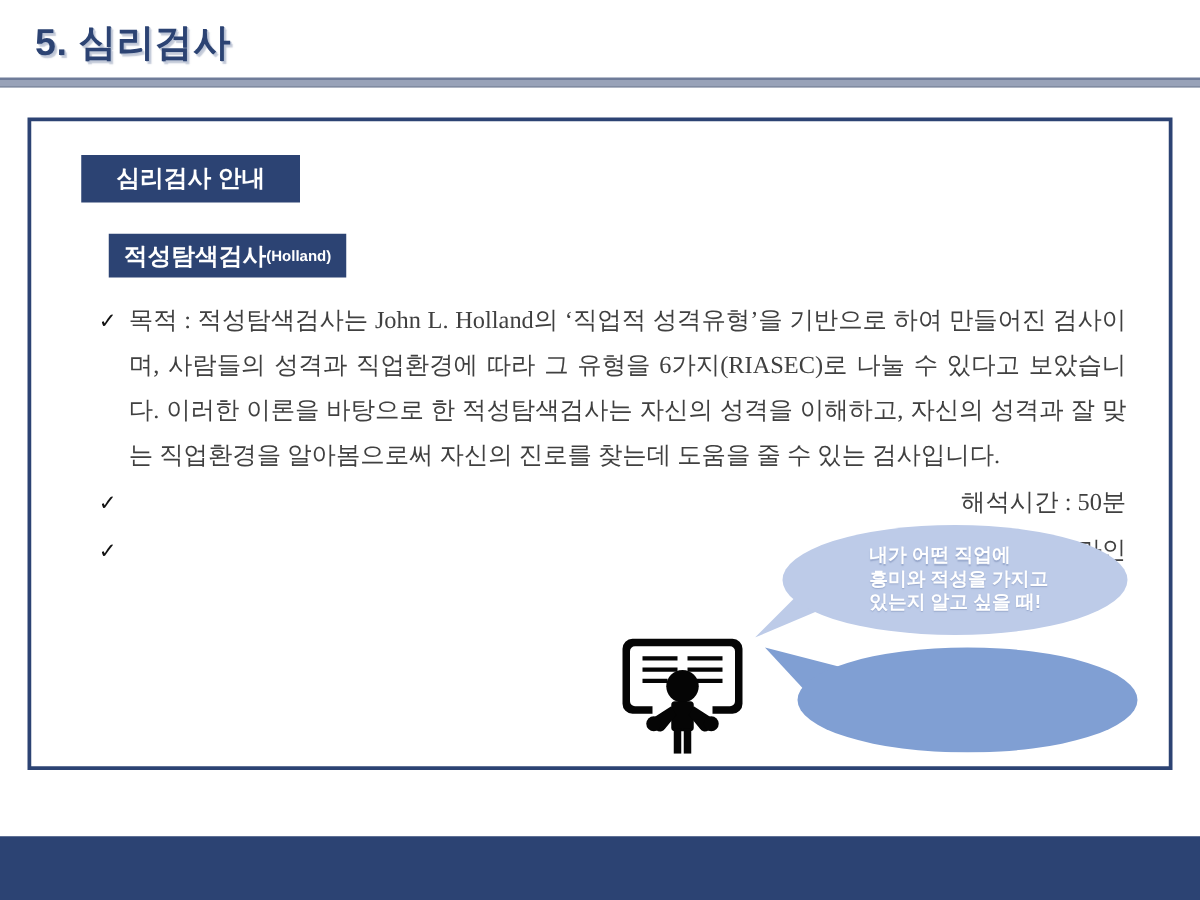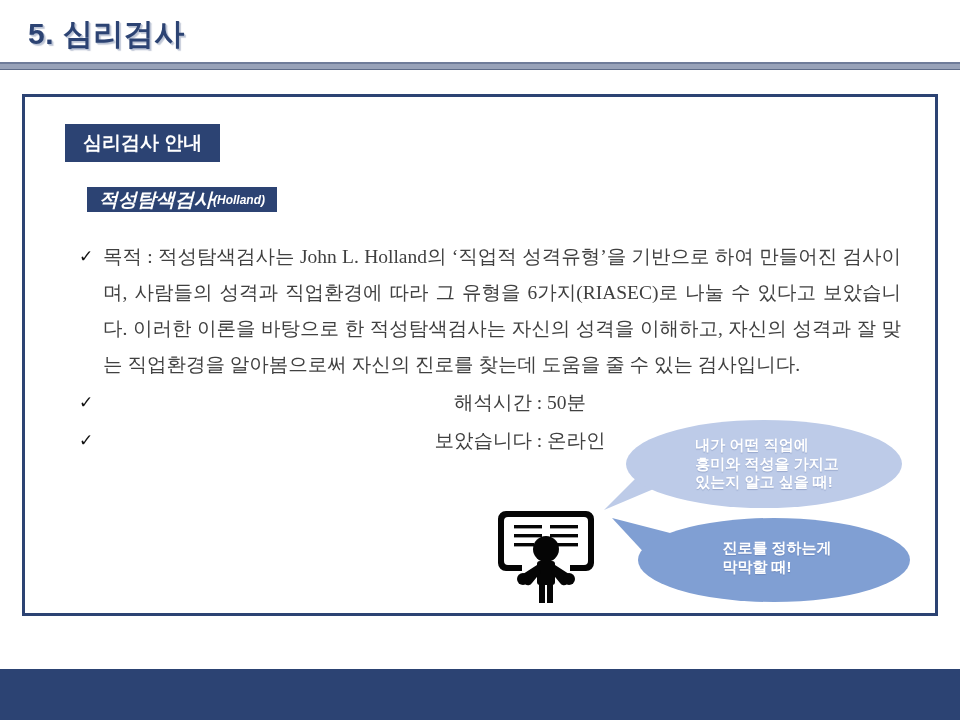--- a/index.html
+++ b/index.html
@@ -76,30 +76,29 @@
     display: flex;
     align-items: center;
     justify-content: center;
     white-space: nowrap;
     box-sizing: border-box;
   }
   .chip-section {
     left: 40px;
     top: 27px;
     height: 38px;
-    padding: 0 18px;
+    padding: 0 28px;
     font-size: 19px;
   }
   .chip-test {
     left: 62px;
     top: 90px;
-    height: 25px;
+    height: 35px;
     padding: 0 12px;
     font-size: 19px;
-    font-style: italic;
   }
   .chip-test .chip-sub {
     font-size: 12px;
   }
 
   
   .bullets {
     position: absolute;
     left: 50px;
     top: 142px;
@@ -122,21 +121,21 @@
   .bullet-text {
     flex: 1 1 auto;
     font-family: "Liberation Serif", "DejaVu Serif", serif;
     font-size: 19.5px;
     color: #404040;
     line-height: 36px;
     text-align: justify;
     text-justify: inter-character;
   }
   .bullet-text.nowrap {
-    text-align: center;
+    text-align: right;
     margin-left: 36px;
   }
   .bullet-row.para .bullet-text {
     text-align: justify;
   }
 
   
   .presenter-icon {
     position: absolute;
     left: 492px;
@@ -272,16 +271,15 @@
     <ellipse cx="160" cy="46" rx="138" ry="44" fill="#bdcbe8"></ellipse>
   </svg>
   <div class="bubble-text">내가 어떤 직업에<br>흥미와 적성을 가지고<br>있는지 알고 싶을 때!</div>
 </div>
 
 <div class="bubble bubble-2">
   <svg width="300" height="88" viewBox="0 0 300 88" xmlns="http://www.w3.org/2000/svg">
     <polygon points="62,20 0,4 50,58" fill="#809fd3"></polygon>
     <ellipse cx="162" cy="46" rx="136" ry="42" fill="#809fd3"></ellipse>
   </svg>
-  <div class="bubble-text">진로를 정하는게<br>막막할 때!</div>
 </div>
 
 <div class="footer-band"></div>
 
 </body></html>

